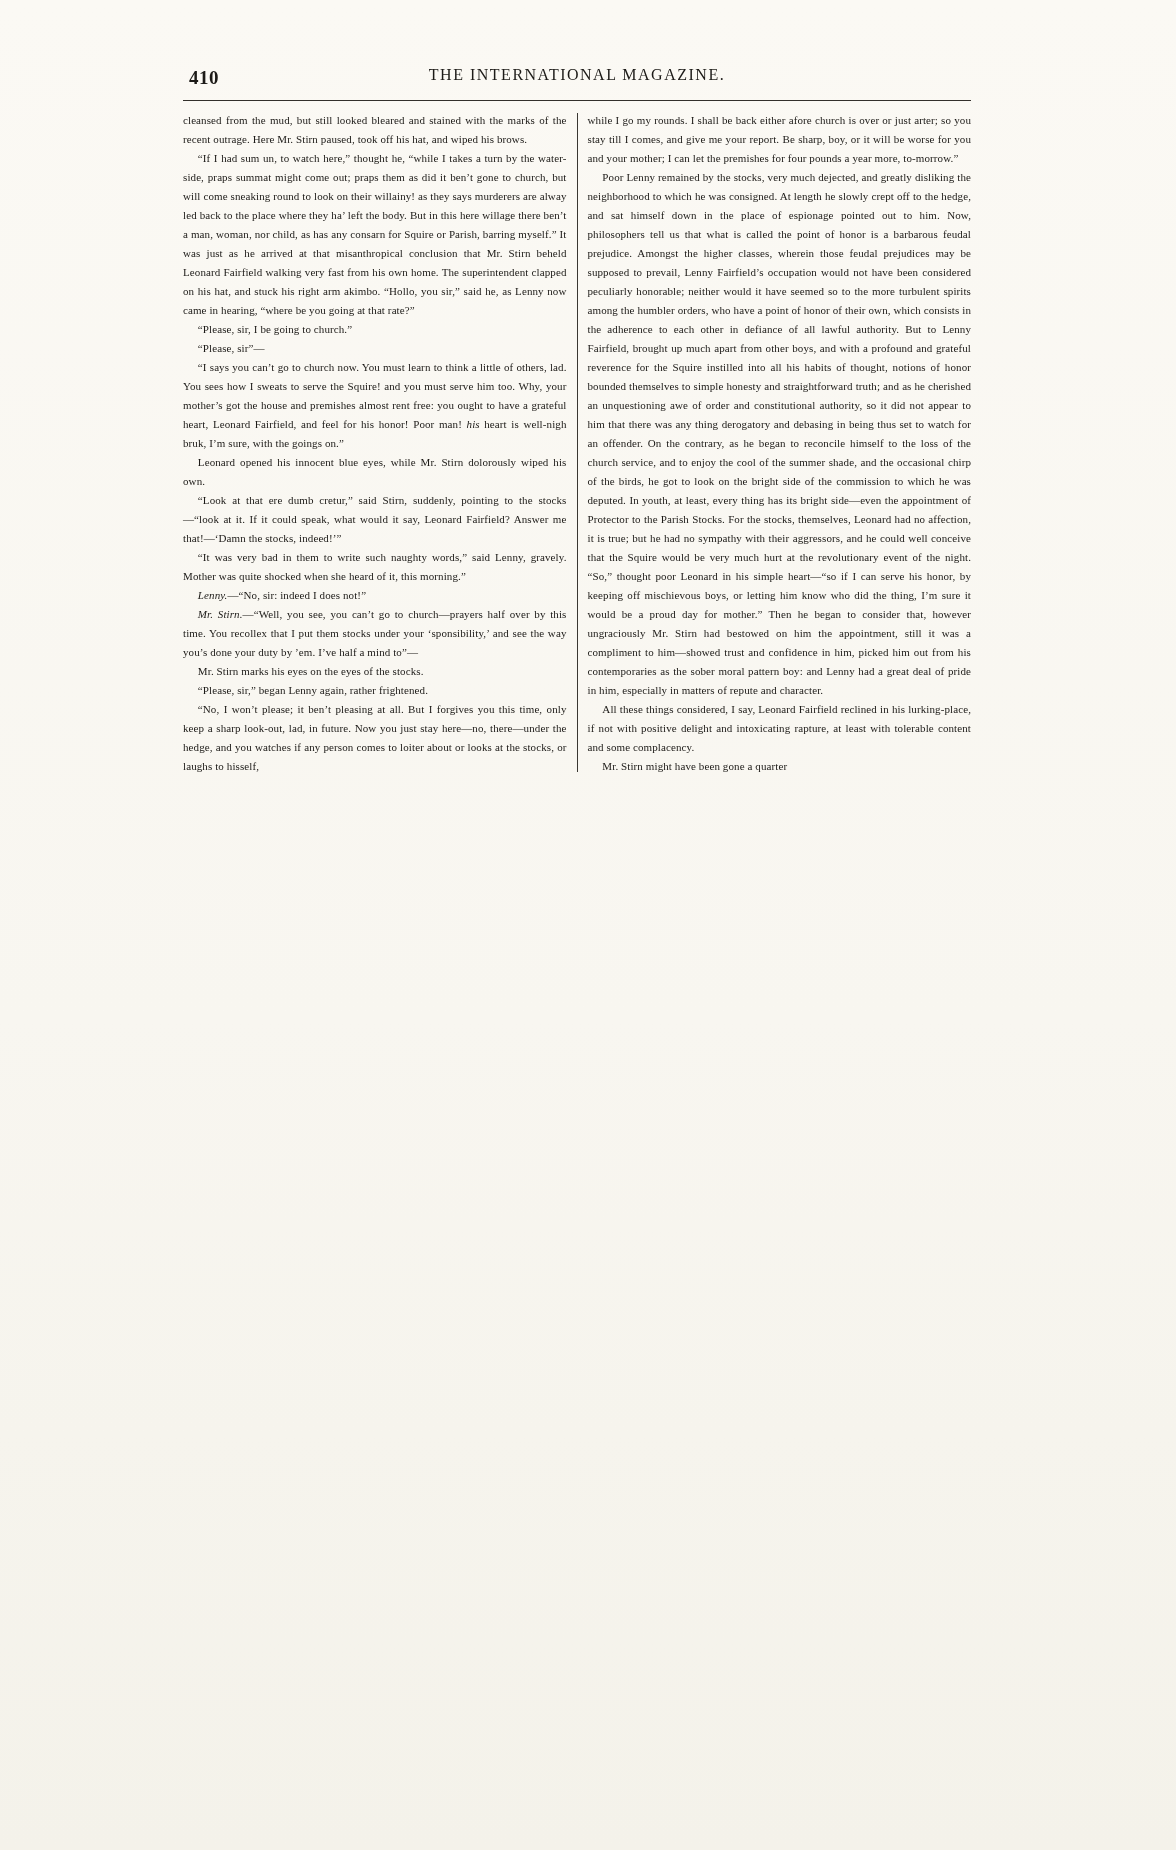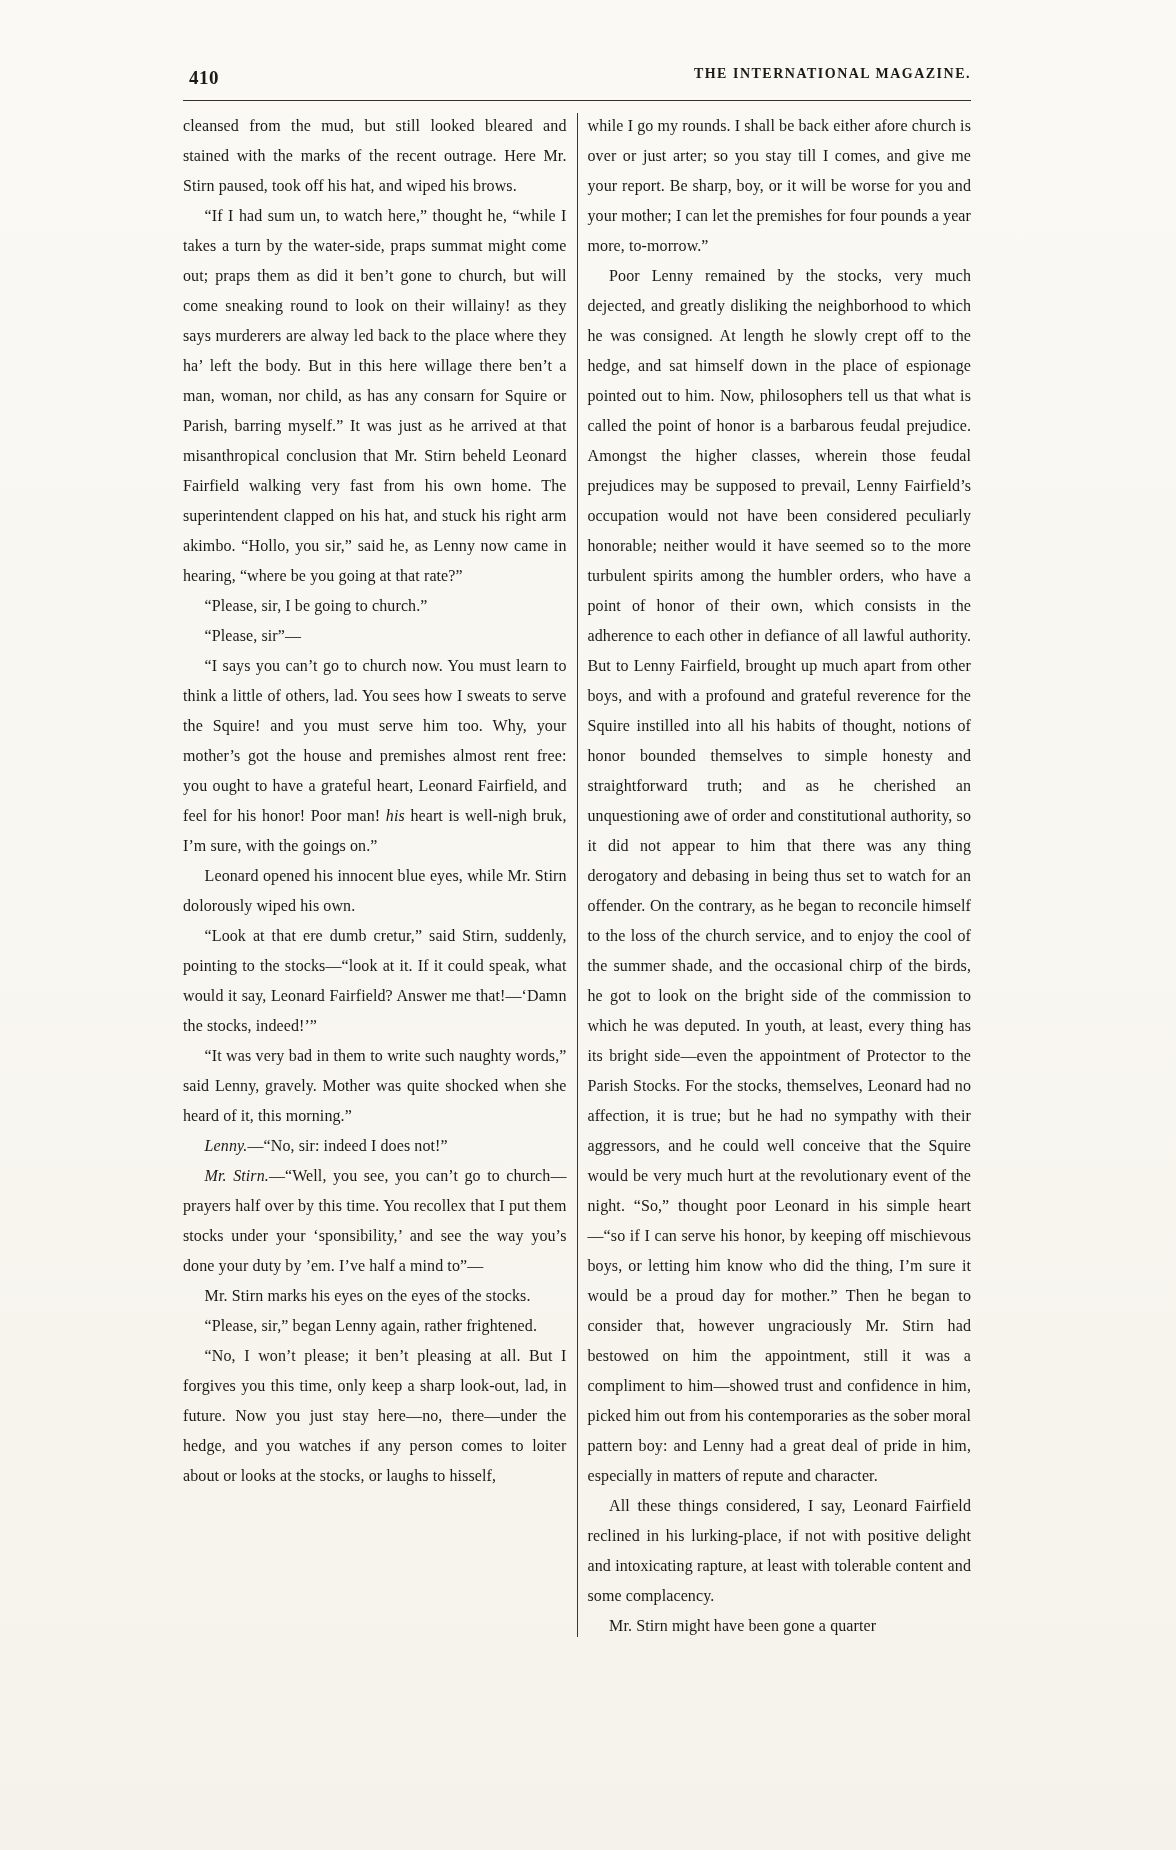--- a/index.html
+++ b/index.html
@@ -31,41 +31,41 @@
   .page-number {
     position: absolute;
     left: 6px;
     top: 3px;
     font-weight: bold;
     font-size: 19px;
     letter-spacing: 0.5px;
   }
   .page-title {
     display: block;
-    text-align: right;
-    font-weight: bold;
-    font-size: 14px;
+    text-align: center;
+    font-weight: normal;
+    font-size: 16px;
     letter-spacing: 1.5px;
     padding-top: 2px;
   }
   .header-rule {
     border: 0;
     border-top: 1.5px solid #33302b;
     margin: 6px 0 0 0;
   }
   .columns {
     display: flex;
     margin-top: 10px;
     align-items: stretch;
   }
   .col {
     flex: 1 1 0;
     text-align: justify;
-    font-size: 16px;
-    line-height: 30px;
+    font-size: 11px;
+    line-height: 19px;
     letter-spacing: 0.1px;
   }
   .col-divider {
     width: 1px;
     background: #3a3732;
     margin: 2px 10px 4px 10px;
   }
   .col p {
     margin: 0;
     text-indent: 1.35em;

